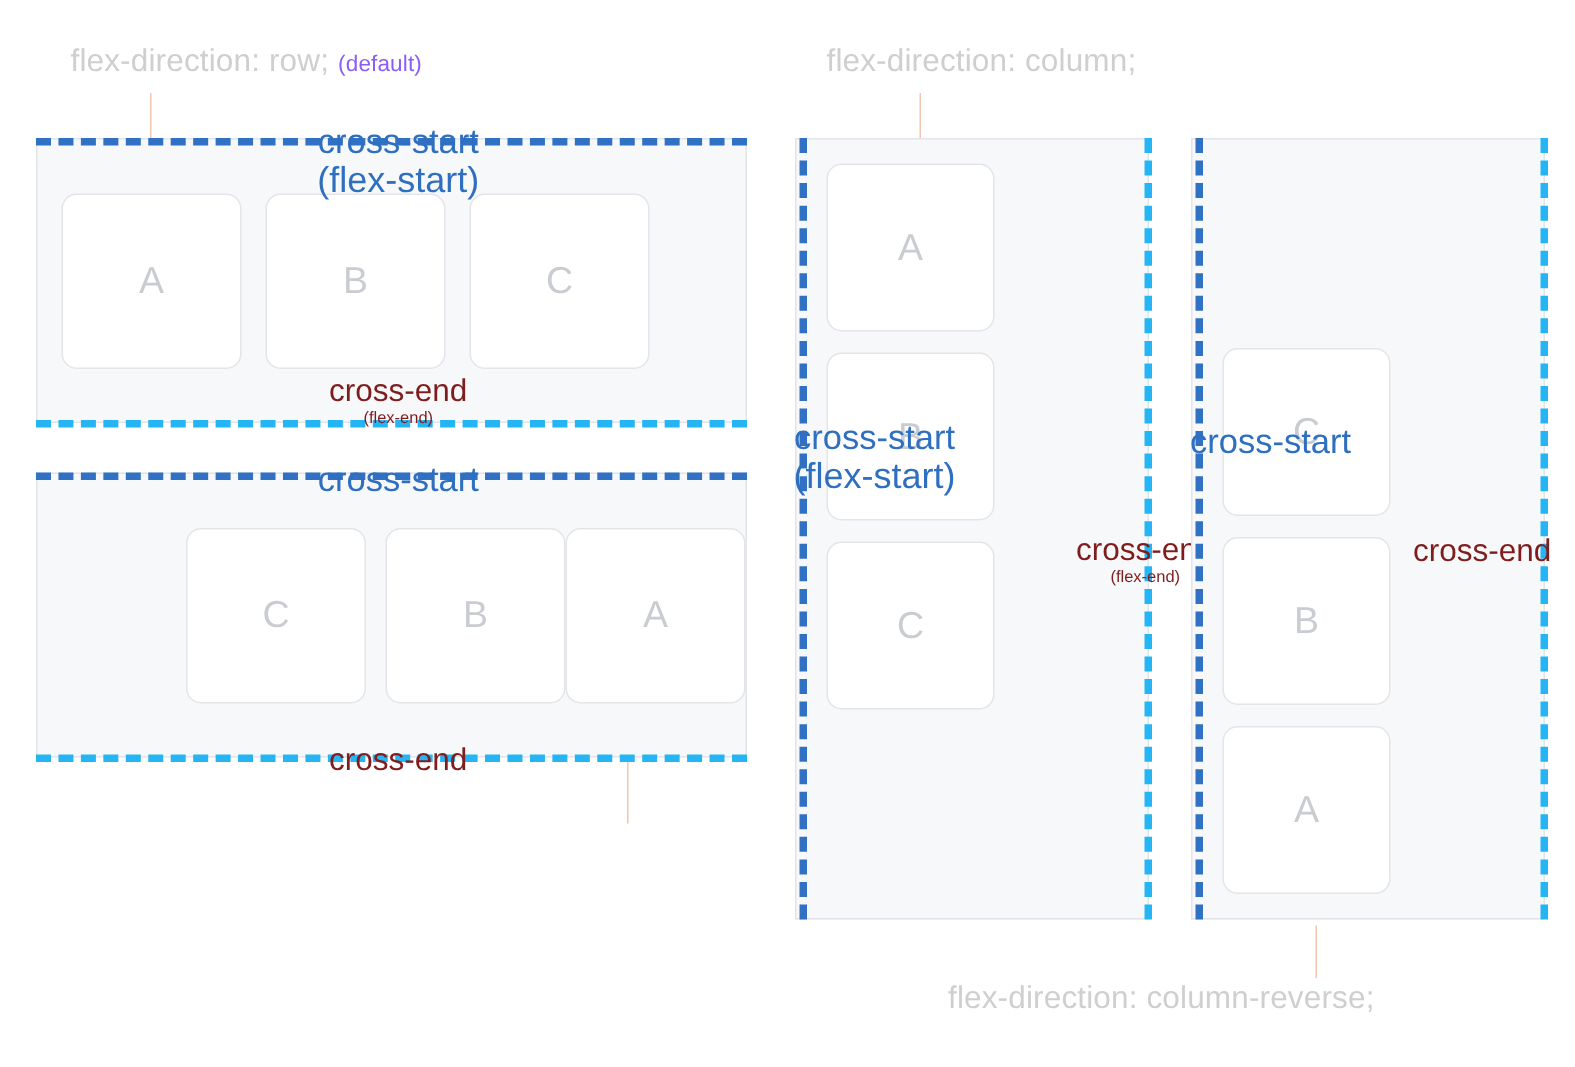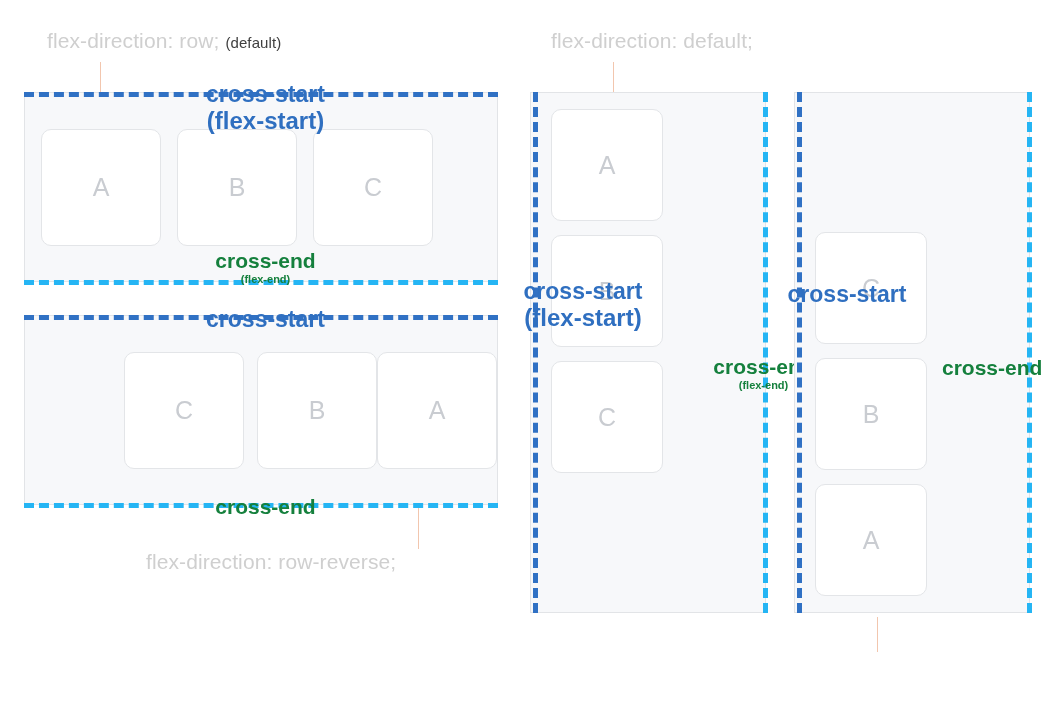--- a/index.html
+++ b/index.html
@@ -14,21 +14,21 @@
 
   
   .caption{
     position:absolute;
     color:#cfcfcf;
     font-size:21px;
     font-weight:400;
     white-space:nowrap;
     letter-spacing:0.1px;
   }
-  .caption .small{font-size:15px;color:#404040;}
+  .caption .small{font-size:15px;color:#8b5cf6;}
 
   
   .leader{
     position:absolute;
     width:1px;
     background:#f2c6ae;
   }
 
   
   .fbox{
@@ -61,27 +61,27 @@
   
   .edge{position:absolute;}
   .edge.h{height:0;border-top:5px dashed;}
   .edge.v{width:0;border-left:5px dashed;}
   .edge.start{border-color:#3071c4;}
   .edge.end{border-color:#25b5f4;}
 
   
   .blabel{
     position:absolute;
-    font-weight:bold;
+    font-weight:normal;
     white-space:nowrap;
     text-align:center;
     line-height:1.12;
   }
   .blabel.start{color:#2f6fc0;}
-  .blabel.end{color:#15803d;}
+  .blabel.end{color:#7f1d1d;}
   .blabel .main{font-size:23px;display:block;}
   .blabel .sub{font-size:24px;display:block;}
   .blabel.end .main{font-size:21px;}
   .blabel.end .sub{font-size:11px;}
 </style>
 </head>
 <body>
 
 <div id="stage">
 
@@ -126,26 +126,23 @@
   </div>
   <div class="edge h start" style="left:24px;top:315px;width:474px;"></div>
   <div class="edge h end" style="left:24px;top:503px;width:474px;"></div>
   <div class="blabel start" style="left:143px;top:307px;width:245px;">
     <span class="main">cross-start</span>
   </div>
   <div class="blabel end" style="left:143px;top:495px;width:245px;">
     <span class="main">cross-end</span>
   </div>
   <div class="leader" style="left:418px;top:508px;height:41px;"></div>
-  <div class="caption" style="left:146px;top:550px;">
-    <span>flex-direction: row-reverse;</span>
-  </div>
 
   <div class="caption" style="left:551px;top:29px;">
-    <span>flex-direction: default;</span>
+    <span>flex-direction: column;</span>
   </div>
   <div class="leader" style="left:613px;top:62px;height:31px;"></div>
 
   <div class="fbox col" style="left:530px;top:92px;width:236px;height:521px;padding:16px 0 0 20px;">
     <div class="item" style="width:112px;height:112px;margin-bottom:14px;">
       <span>A</span>
     </div>
     <div class="item" style="width:112px;height:112px;margin-bottom:14px;">
       <span>B</span>
     </div>
@@ -177,14 +174,17 @@
   </div>
   <div class="edge v start" style="left:797px;top:92px;height:521px;"></div>
   <div class="edge v end" style="left:1027px;top:92px;height:521px;"></div>
   <div class="blabel start" style="left:767px;top:282px;width:160px;">
     <span class="main">cross-start</span>
   </div>
   <div class="blabel end" style="left:942px;top:356px;width:170px;text-align:left;">
     <span class="main">cross-end</span>
   </div>
   <div class="leader" style="left:877px;top:617px;height:35px;"></div>
+  <div class="caption" style="left:632px;top:654px;">
+    <span>flex-direction: column-reverse;</span>
+  </div>
 
 </div>
 
 </body></html>

